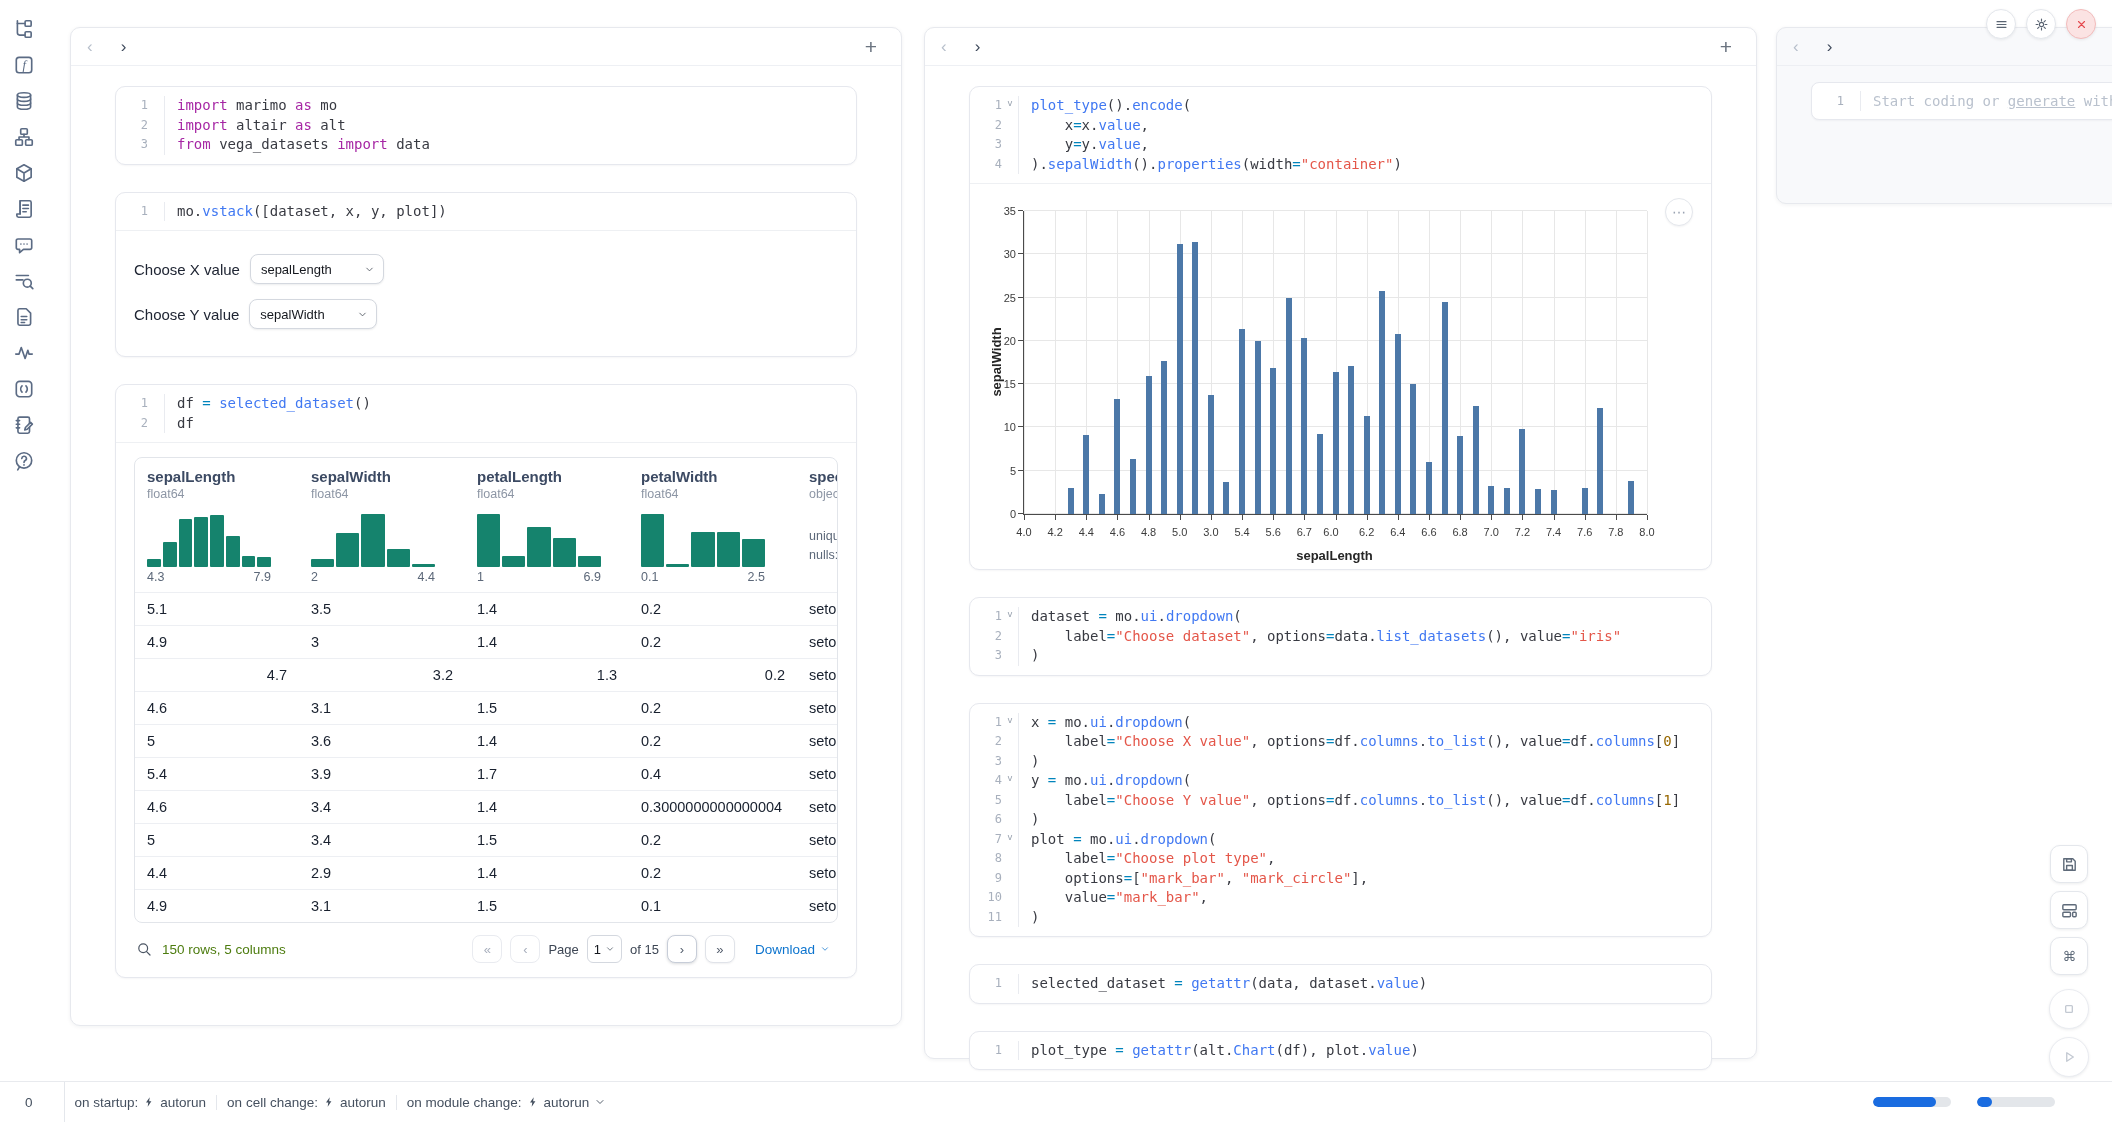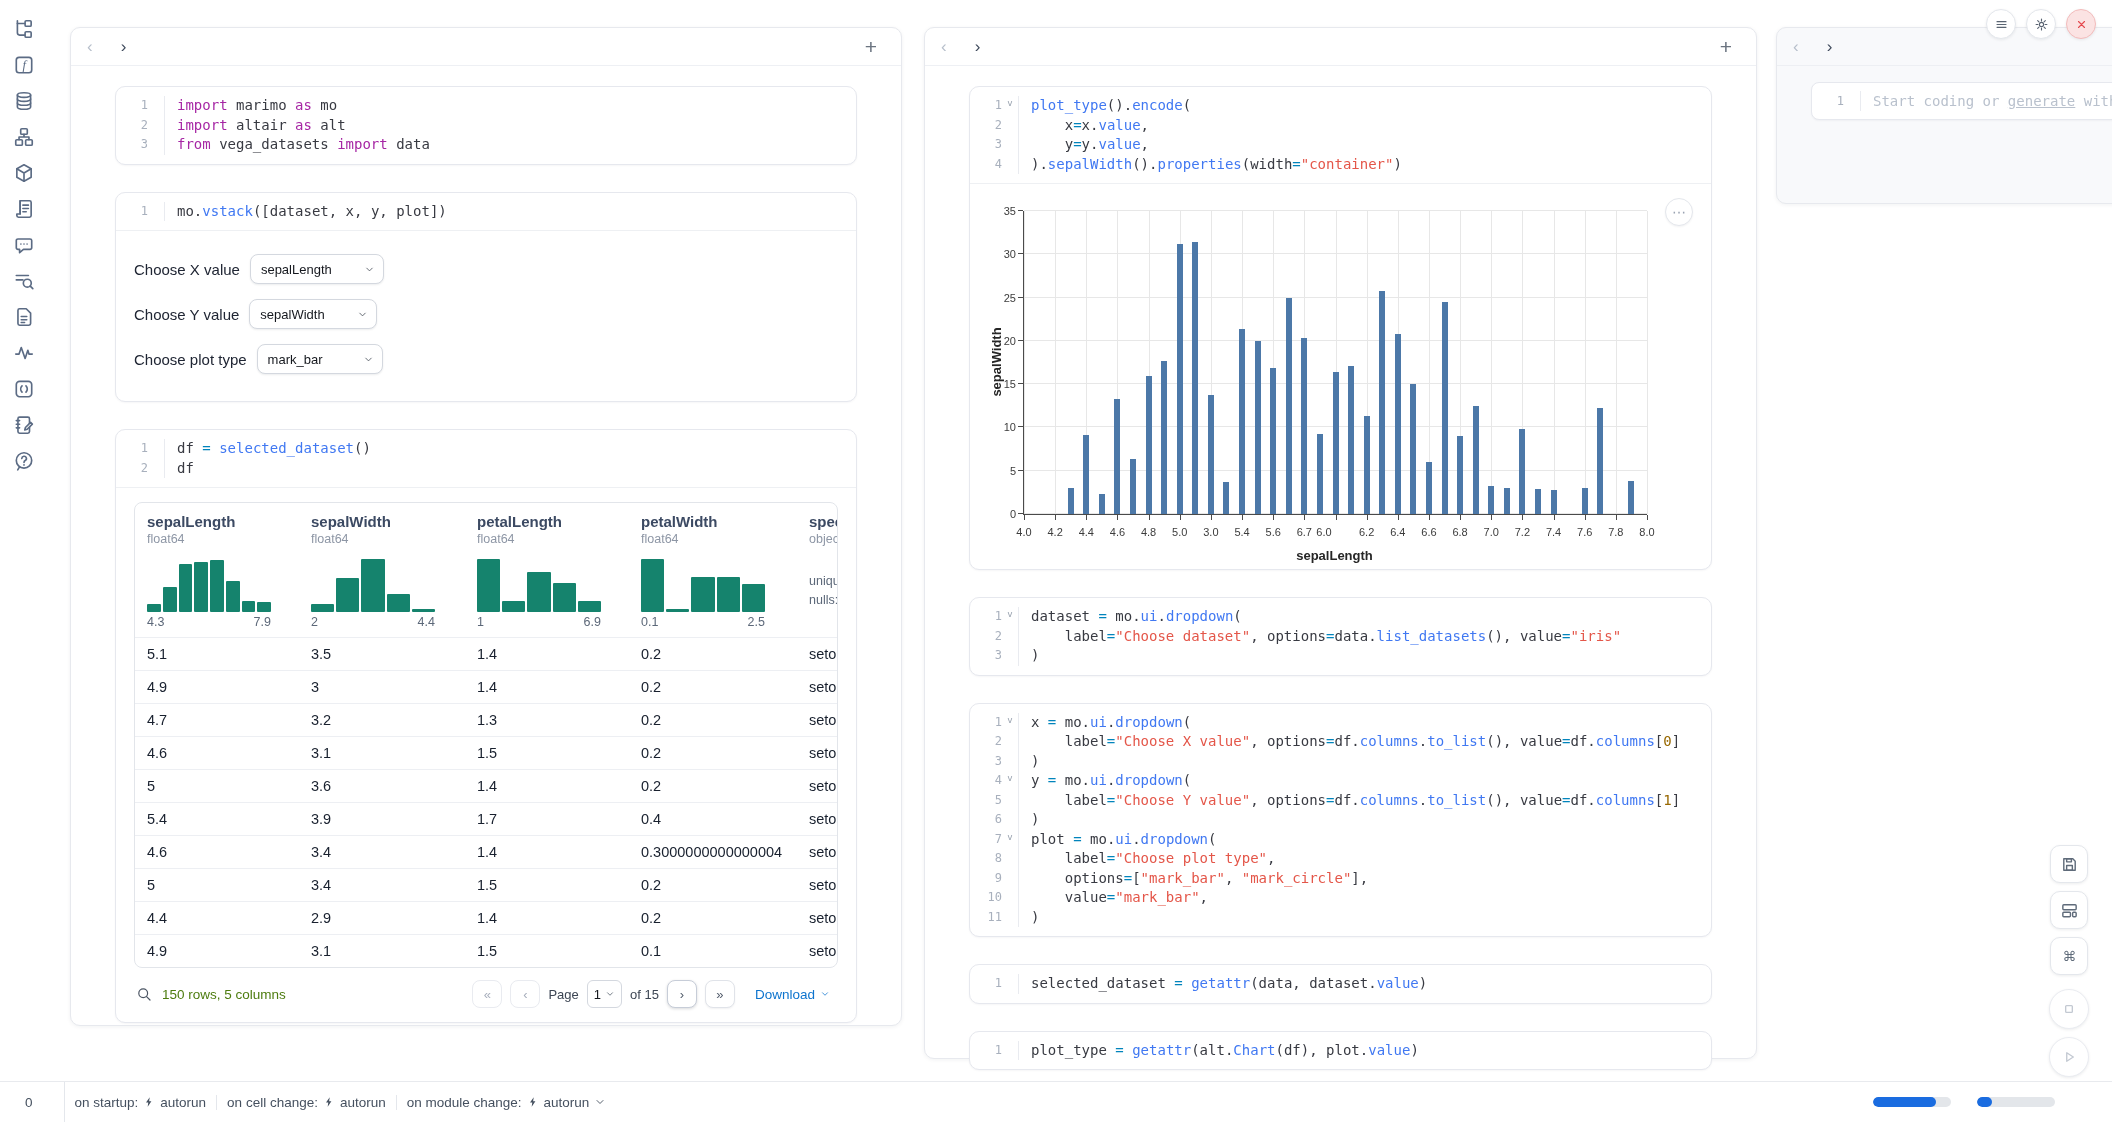--- a/index.html
+++ b/index.html
@@ -241,31 +241,20 @@
                 <svg viewBox="0 0 20 20" fill="none" stroke="currentColor" stroke-width="1.5" stroke-linecap="round" stroke-linejoin="round">
                   <path d="M5 7.5l5 5 5-5"></path>
                 </svg>
               </span>
             </div>
           </div>
           <div class="ctrl-row">
             <span class="ctrl-label">Choose Y value</span>
             <div class="select" style="width: 108px;">
               <span class="sel-val">sepalWidth</span>
-              <span class="icn sel-chev">
-                <svg viewBox="0 0 20 20" fill="none" stroke="currentColor" stroke-width="1.5" stroke-linecap="round" stroke-linejoin="round">
-                  <path d="M5 7.5l5 5 5-5"></path>
-                </svg>
-              </span>
-            </div>
-          </div>
-          <div class="ctrl-row">
-            <span class="ctrl-label">Choose plot type</span>
-            <div class="select" style="width: 106px;">
-              <span class="sel-val">mark_bar</span>
               <span class="icn sel-chev">
                 <svg viewBox="0 0 20 20" fill="none" stroke="currentColor" stroke-width="1.5" stroke-linecap="round" stroke-linejoin="round">
                   <path d="M5 7.5l5 5 5-5"></path>
                 </svg>
               </span>
             </div>
           </div>
         </div>
       </div>
       <div class="cell">
@@ -353,21 +342,21 @@
               <div class="td">0.2</div>
               <div class="td">setos</div>
             </div>
             <div class="trow" style="grid-template-columns: 164px 166px 164px 168px 1fr;">
               <div class="td">4.9</div>
               <div class="td">3</div>
               <div class="td">1.4</div>
               <div class="td">0.2</div>
               <div class="td">setos</div>
             </div>
-            <div class="trow" style="grid-template-columns: 164px 166px 164px 168px 1fr;">
+            <div class="trow" style="grid-template-columns: 164px 166px 164px 168px 1fr; text-align: right;">
               <div class="td">4.7</div>
               <div class="td">3.2</div>
               <div class="td">1.3</div>
               <div class="td">0.2</div>
               <div class="td">setos</div>
             </div>
             <div class="trow" style="grid-template-columns: 164px 166px 164px 168px 1fr;">
               <div class="td">4.6</div>
               <div class="td">3.1</div>
               <div class="td">1.5</div>
@@ -549,21 +538,21 @@
             <div class="xlab" style="left: 155.75px;">5.0</div>
             <div class="xtick" style="left: 186.9px;"></div>
             <div class="xlab" style="left: 186.9px;">3.0</div>
             <div class="xtick" style="left: 218.05px;"></div>
             <div class="xlab" style="left: 218.05px;">5.4</div>
             <div class="xtick" style="left: 249.2px;"></div>
             <div class="xlab" style="left: 249.2px;">5.6</div>
             <div class="xtick" style="left: 280.35px;"></div>
             <div class="xlab" style="left: 280.35px;">6.7</div>
             <div class="xtick" style="left: 311.5px;"></div>
-            <div class="xlab" style="left: 300px;">6.0</div>
+            <div class="xlab" style="left: 307px;">6.0</div>
             <div class="xtick" style="left: 342.65px;"></div>
             <div class="xlab" style="left: 342.65px;">6.2</div>
             <div class="xtick" style="left: 373.8px;"></div>
             <div class="xlab" style="left: 373.8px;">6.4</div>
             <div class="xtick" style="left: 404.95px;"></div>
             <div class="xlab" style="left: 404.95px;">6.6</div>
             <div class="xtick" style="left: 436.1px;"></div>
             <div class="xlab" style="left: 436.1px;">6.8</div>
             <div class="xtick" style="left: 467.25px;"></div>
             <div class="xlab" style="left: 467.25px;">7.0</div>

